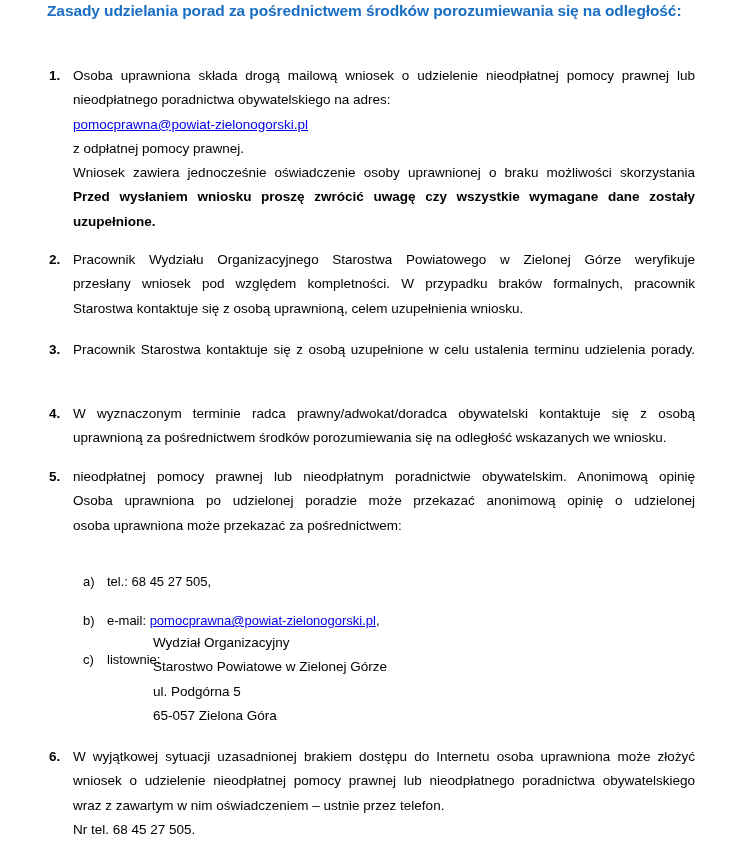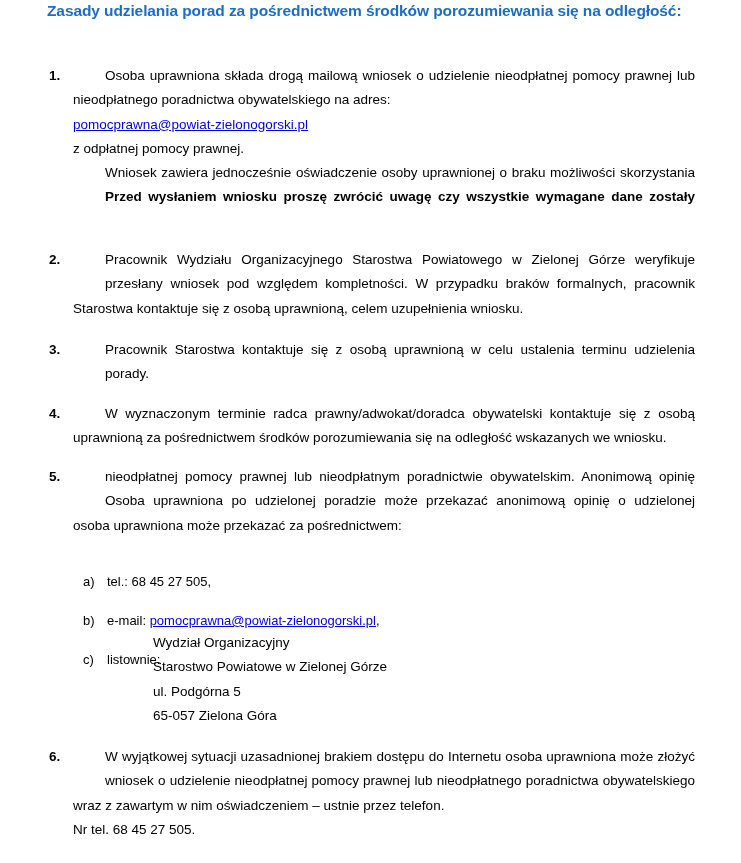--- a/index.html
+++ b/index.html
@@ -9,57 +9,58 @@
   }
   .title {
     position: absolute; left: 47px; top: 2px;
     font-size: 15.5px; font-weight: bold; color: #1a6fc4;
     white-space: nowrap; letter-spacing: -0.1px; text-align: center;
   }
   .item { position: absolute; left: 49px; width: 646px; font-size: 13.5px; line-height: 24.3px; }
   .num { position: absolute; left: 0; top: 0; font-weight: bold; }
   .body { margin-left: 24px; }
   .line { display: block; white-space: nowrap; }
-  .j { text-align: justify; text-align-last: justify; white-space: normal; margin-left: 32px; }
+  .j { text-align: justify; text-align-last: justify; white-space: normal; }
   a { color: #0000ee; }
   .bold { font-weight: bold; }
   .sub { position: absolute; left: 83px; font-size: 13px; line-height: 24px; white-space: nowrap; margin-top: 17px; }
   .sub .lbl { display: inline-block; width: 24px; }
   .addr { position: absolute; left: 153px; font-size: 13.5px; line-height: 24.3px; white-space: nowrap; }
 </style>
 </head>
 <body>
 
 <div class="title">Zasady udzielania porad za pośrednictwem środków porozumiewania się na odległość:</div>
 
 <div class="item" style="top:64px">
   <span class="num">1.</span>
   <div class="body">
     <span class="line j">Osoba uprawniona składa drogą mailową wniosek o udzielenie nieodpłatnej pomocy prawnej lub</span>
     <span class="line">nieodpłatnego poradnictwa obywatelskiego na adres:</span>
     <span class="line"><a href="#">pomocprawna@powiat-zielonogorski.pl</a></span>
     <span class="line">z odpłatnej pomocy prawnej.</span>
     <span class="line j">Wniosek zawiera jednocześnie oświadczenie osoby uprawnionej o braku możliwości skorzystania</span>
     <span class="line j bold">Przed wysłaniem wniosku proszę zwrócić uwagę czy wszystkie wymagane dane zostały</span>
+    <span class="line bold">uzupełnione.</span>
   </div>
 </div>
 
 <div class="item" style="top:248px">
   <span class="num">2.</span>
   <div class="body">
     <span class="line j">Pracownik Wydziału Organizacyjnego Starostwa Powiatowego w Zielonej Górze weryfikuje</span>
     <span class="line j">przesłany wniosek pod względem kompletności. W przypadku braków formalnych, pracownik</span>
     <span class="line">Starostwa kontaktuje się z osobą uprawnioną, celem uzupełnienia wniosku.</span>
   </div>
 </div>
 
 <div class="item" style="top:338px">
   <span class="num">3.</span>
   <div class="body">
-    <span class="line j">Pracownik Starostwa kontaktuje się z osobą uprawnioną w celu ustalenia terminu udzielenia porady.</span>
+    <span class="line j">Pracownik Starostwa kontaktuje się z osobą uzupełnione w celu ustalenia terminu udzielenia porady.</span>
   </div>
 </div>
 
 <div class="item" style="top:402px">
   <span class="num">4.</span>
   <div class="body">
     <span class="line j">W wyznaczonym terminie radca prawny/adwokat/doradca obywatelski kontaktuje się z osobą</span>
     <span class="line">uprawnioną za pośrednictwem środków porozumiewania się na odległość wskazanych we wniosku.</span>
   </div>
 </div>

